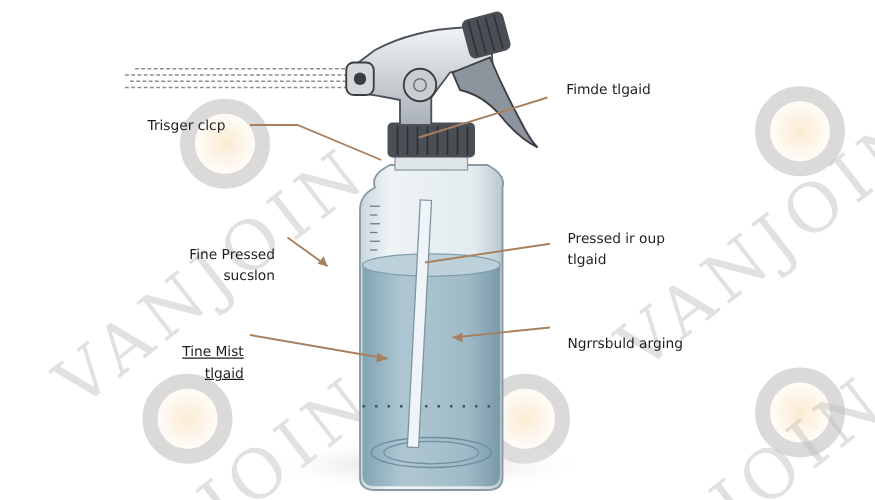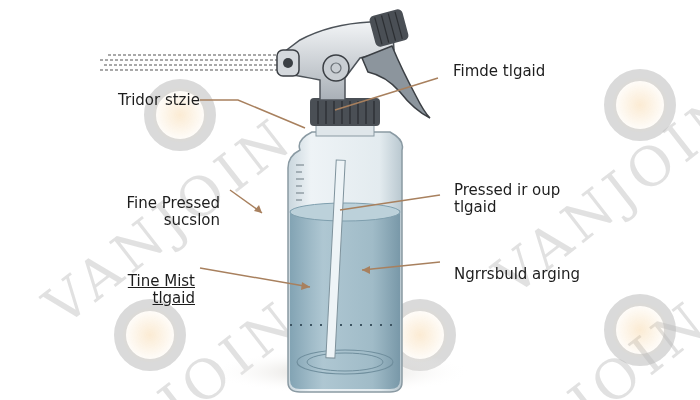--- a/index.html
+++ b/index.html
@@ -1,19 +1,19 @@
 <!DOCTYPE html>
 <html><head>
 <meta charset="utf-8">
 <style>
   html, body { margin:0; padding:0; background:#ffffff; }
   body { width:700px; height:400px; position:relative; overflow:hidden; font-family:"DejaVu Sans", sans-serif; }
   .stage { position:absolute; left:0; top:0; width:700px; height:400px; }
   .watermark { position:absolute; font-family:"DejaVu Serif", serif; font-size:54px; color:#c9c9c9; opacity:0.55; letter-spacing:6px; transform:rotate(-38deg); white-space:nowrap; }
-  .label { position:absolute; color:#1d1d1d; font-size:15px; line-height:17px; font-weight:500; }
+  .label { position:absolute; color:#1d1d1d; font-size:11px; line-height:17px; font-weight:500; }
   .label.right { text-align:right;margin-top:15px; }
   .label span { display:block; }
 </style>
 </head>
 <body>
 
 <div class="stage">
 
   <div class="watermark" style="left:20px;top:190px;">VANJOIN</div>
   <div class="watermark" style="left:470px;top:160px;">VANJOIN</div>
@@ -132,21 +132,21 @@
       <line x1="200" y1="268" x2="310" y2="287"></line>
     </g>
     <g fill="#a8805e">
       <polygon points="262,213 254,211 259,205"></polygon>
       <polygon points="362,270 370,266 370,274"></polygon>
       <polygon points="310,287 302,282 301,290"></polygon>
     </g>
   </svg>
 
   <div class="label" style="left:118px;top:92px;">
-    <span>Tridor stzie</span>
+    <span>Trisger clcp</span>
   </div>
   <div class="label" style="left:453px;top:63px;">
     <span>Fimde tlgaid</span>
   </div>
   <div class="label right" style="left:90px;top:180px;width:130px;">
     <span>Fine Pressed</span>
     <span>sucslon</span>
   </div>
   <div class="label" style="left:454px;top:182px;">
     <span>Pressed ir oup</span>

